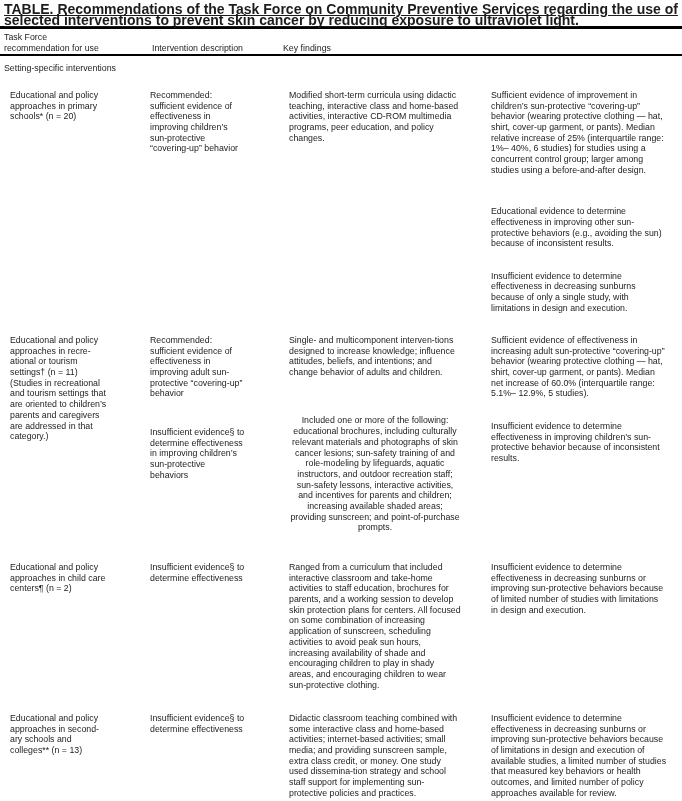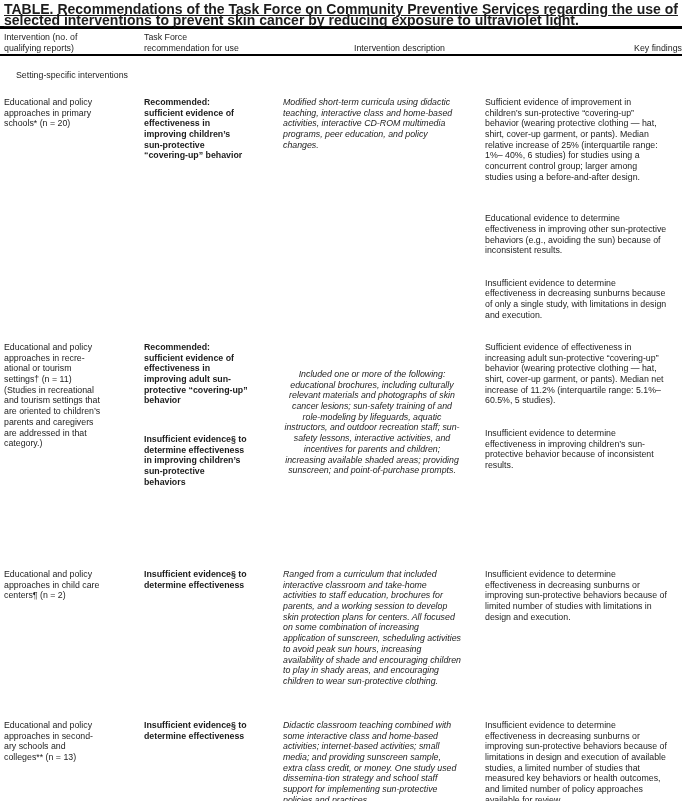--- a/index.html
+++ b/index.html
@@ -35,52 +35,50 @@
     padding-left: 4px;
   }
   .header-grid {
     align-items: end;
     padding-top: 3px;
     padding-bottom: 1px;
   }
   .hcell { white-space: pre-line; }
   .h2 { padding-right: 34px; }
   .h3 { text-align: right; padding-right: 40px; }
-  .h4 { text-align: right; }
+  .h4 { text-align: left; }
   .section-header {
-    margin-top: 14px;
-    padding-left: 16px;
+    margin-top: 7px;
+    padding-left: 4px;
   }
   .rows { margin-top: 5px; }
-  .cell { white-space: pre-line; }
+  .cell { white-space: pre-line; margin-left: 6px; }
   .c1 { padding-right: 18px; }
-  .c2 { padding-right: 12px; font-weight: bold; }
-  .c3 { padding-right: 24px; font-style: italic; }
+  .c2 { padding-right: 12px; }
+  .c3 { padding-right: 24px; }
   .c4 { padding-right: 15px; }
   .cell .para + .para { margin-top: 11px; }
   .r1 { min-height: 235px; }
   .r2 { min-height: 227px; }
   .r3 { min-height: 151px; }
   .r4 { min-height: 110px; }
   .gap-17 { margin-top: 17px !important; }
   .gap-20 { margin-top: 20px !important; }
   .gap-27 { margin-top: 27px !important; text-align: center; }
 </style>
 </head>
 <body>
 
 <div class="page">
 
   <div class="title">TABLE. Recommendations of the Task Force on Community Preventive Services regarding the use of selected interventions to prevent skin cancer by reducing exposure to ultraviolet light.</div>
 
   <div class="rule rule-thick"></div>
 
   <div class="grid header-grid">
-    <div class="hcell h1">Intervention (no. of
-qualifying reports)</div>
     <div class="hcell h2">Task Force
 recommendation for use</div>
     <div class="hcell h3">Intervention description</div>
     <div class="hcell h4">Key findings</div>
   </div>
 
   <div class="rule rule-thin"></div>
 
   <div class="section-header">Setting-specific interventions</div>
 
@@ -130,24 +128,25 @@
 improving adult sun-
 protective “covering-up”
 behavior</div>
         <div class="para gap-17">Insufficient evidence§ to
 determine effectiveness
 in improving children’s
 sun-protective
 behaviors</div>
       </div>
       <div class="cell c3">
+        <div class="para">Single- and multicomponent interven-tions designed to increase knowledge; influence attitudes, beliefs, and intentions; and change behavior of adults and children.</div>
         <div class="para gap-27">Included one or more of the following: educational brochures, including culturally relevant materials and photographs of skin cancer lesions; sun-safety training of and role-modeling by lifeguards, aquatic instructors, and outdoor recreation staff; sun-safety lessons, interactive activities, and incentives for parents and children; increasing available shaded areas; providing sunscreen; and point-of-purchase prompts.</div>
       </div>
       <div class="cell c4">
-        <div class="para">Sufficient evidence of effectiveness in increasing adult sun-protective “covering-up” behavior (wearing protective clothing — hat, shirt, cover-up garment, or pants). Median net increase of 11.2% (interquartile range: 5.1%– 60.5%, 5 studies).</div>
+        <div class="para">Sufficient evidence of effectiveness in increasing adult sun-protective “covering-up” behavior (wearing protective clothing — hat, shirt, cover-up garment, or pants). Median net increase of 60.0% (interquartile range: 5.1%– 12.9%, 5 studies).</div>
         <div class="para">Insufficient evidence to determine effectiveness in improving children’s sun-protective behavior because of inconsistent results.</div>
       </div>
     </div>
 
     <div class="grid row r3">
       <div class="cell c1">
         <div class="para">Educational and policy
 approaches in child care
 centers¶ (n = 2)</div>
       </div>

